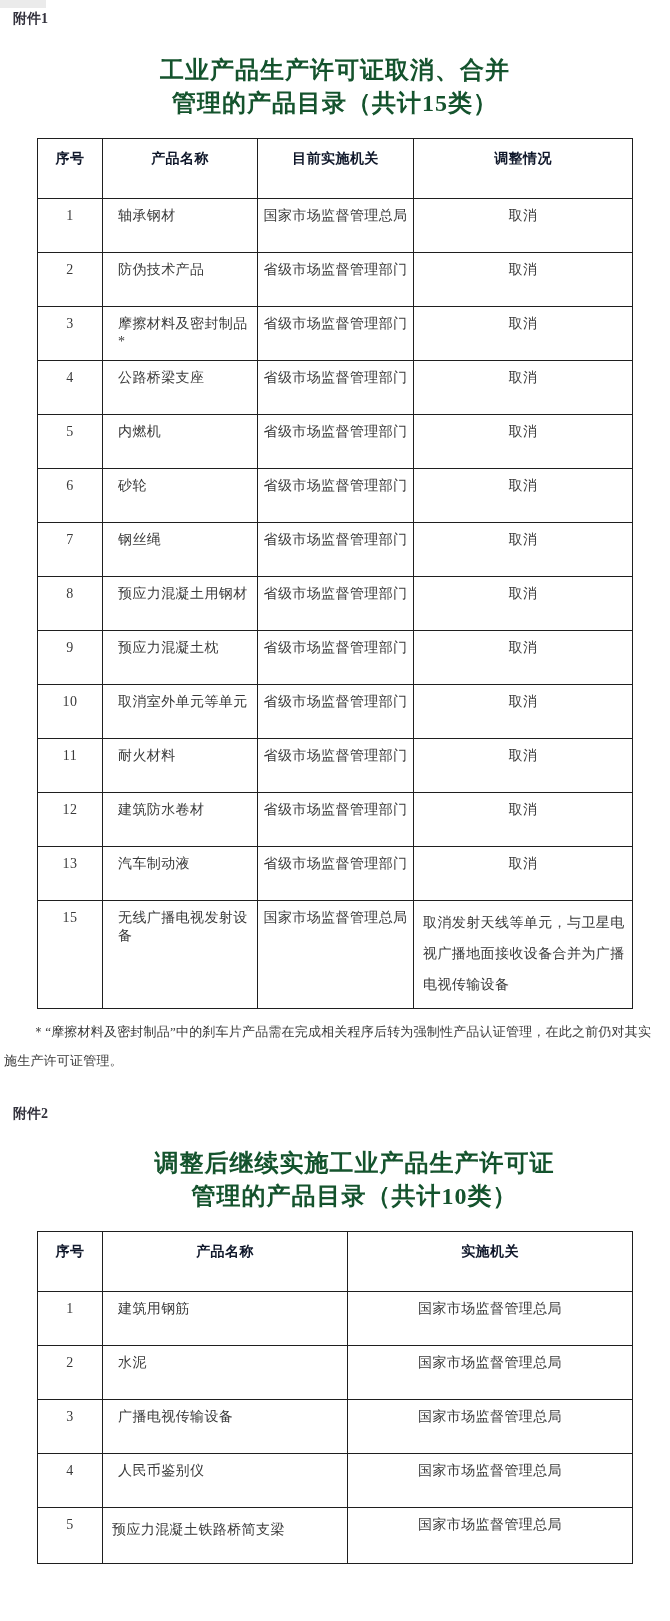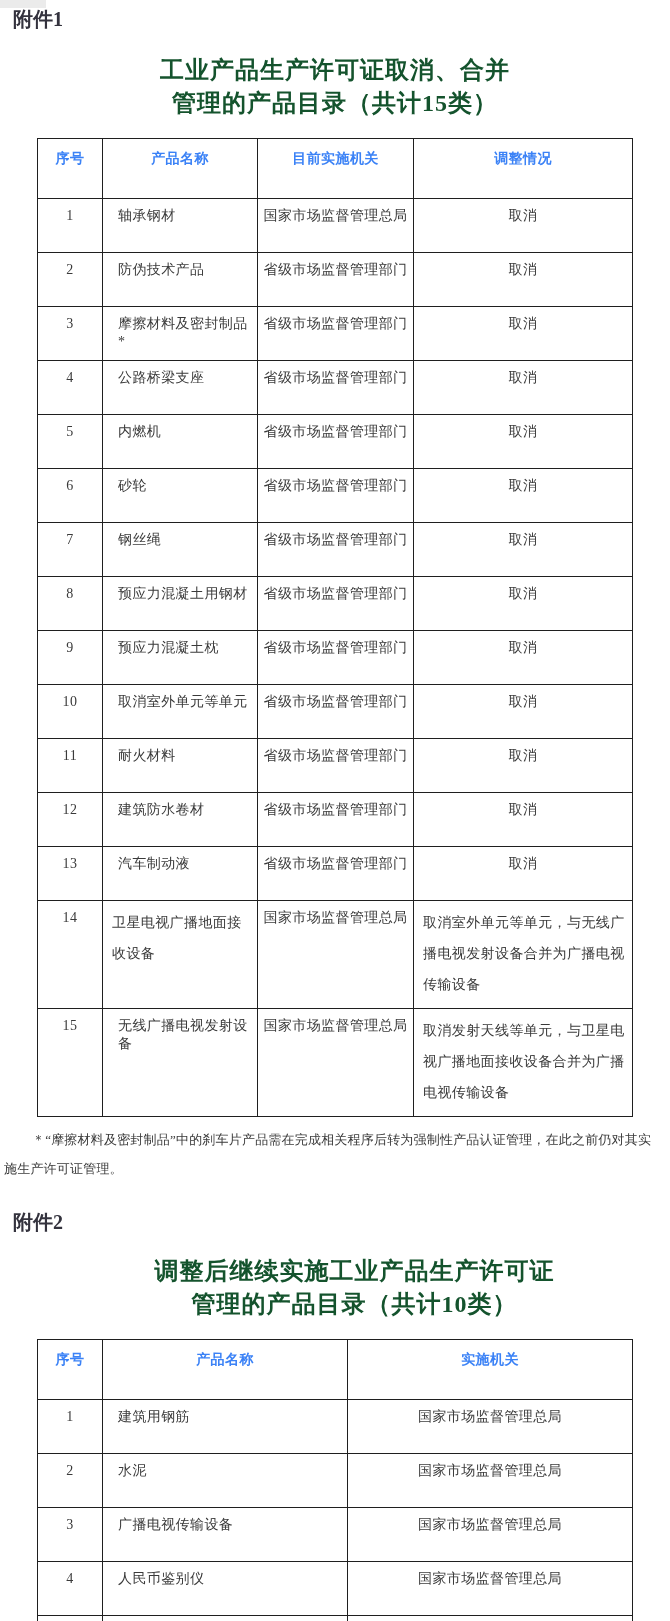--- a/index.html
+++ b/index.html
@@ -14,21 +14,21 @@
     color: #383838;
     position: relative;
   }
   .scan-artifact {
     position: absolute;
     left: 0; top: 0;
     width: 46px; height: 8px;
     background: #ebebeb;
   }
   .attachment-label {
-    font-size: 20px;
+    font-size: 14px;
     font-weight: bold;
     color: #33323d;
     margin: 0;
     padding: 8px 0 0 13px;
     line-height: 22px;
   }
   .doc-title {
     text-align: center;
     font-size: 24px;
     font-weight: bold;
@@ -52,21 +52,21 @@
     vertical-align: top;
     letter-spacing: 0.4px;
     word-break: break-all;
     overflow: hidden;
   }
   table.doc-table th {
     font-weight: bold;
     text-align: center;
     height: 44px;
     padding: 11px 4px 4px 4px;
-    color: #3b82f6;
+    color: #0f172a;
     font-family: Liberation Serif, serif;
   }
   table.doc-table td {
     text-align: center;
     height: 41px;
     padding: 8px 4px 4px 4px;
     line-height: 18px;
   }
   
   .t1 col.c1 { width: 65px; }
@@ -210,26 +210,20 @@
             <td>省级市场监督管理部门</td>
             <td>取消</td>
           </tr>
           <tr>
             <td>13</td>
             <td>汽车制动液</td>
             <td>省级市场监督管理部门</td>
             <td>取消</td>
           </tr>
           <tr>
-            <td>14</td>
-            <td class="long">卫星电视广播地面接收设备</td>
-            <td>国家市场监督管理总局</td>
-            <td class="long">取消室外单元等单元，与无线广播电视发射设备合并为广播电视传输设备</td>
-          </tr>
-          <tr>
             <td>15</td>
             <td>无线广播电视发射设备</td>
             <td>国家市场监督管理总局</td>
             <td class="long">取消发射天线等单元，与卫星电视广播地面接收设备合并为广播电视传输设备</td>
           </tr>
         </tbody>
     </table>
 
     <p class="footnote">＊“摩擦材料及密封制品”中的刹车片产品需在完成相关程序后转为强制性产品认证管理，在此之前仍对其实施生产许可证管理。</p>
   </section>

